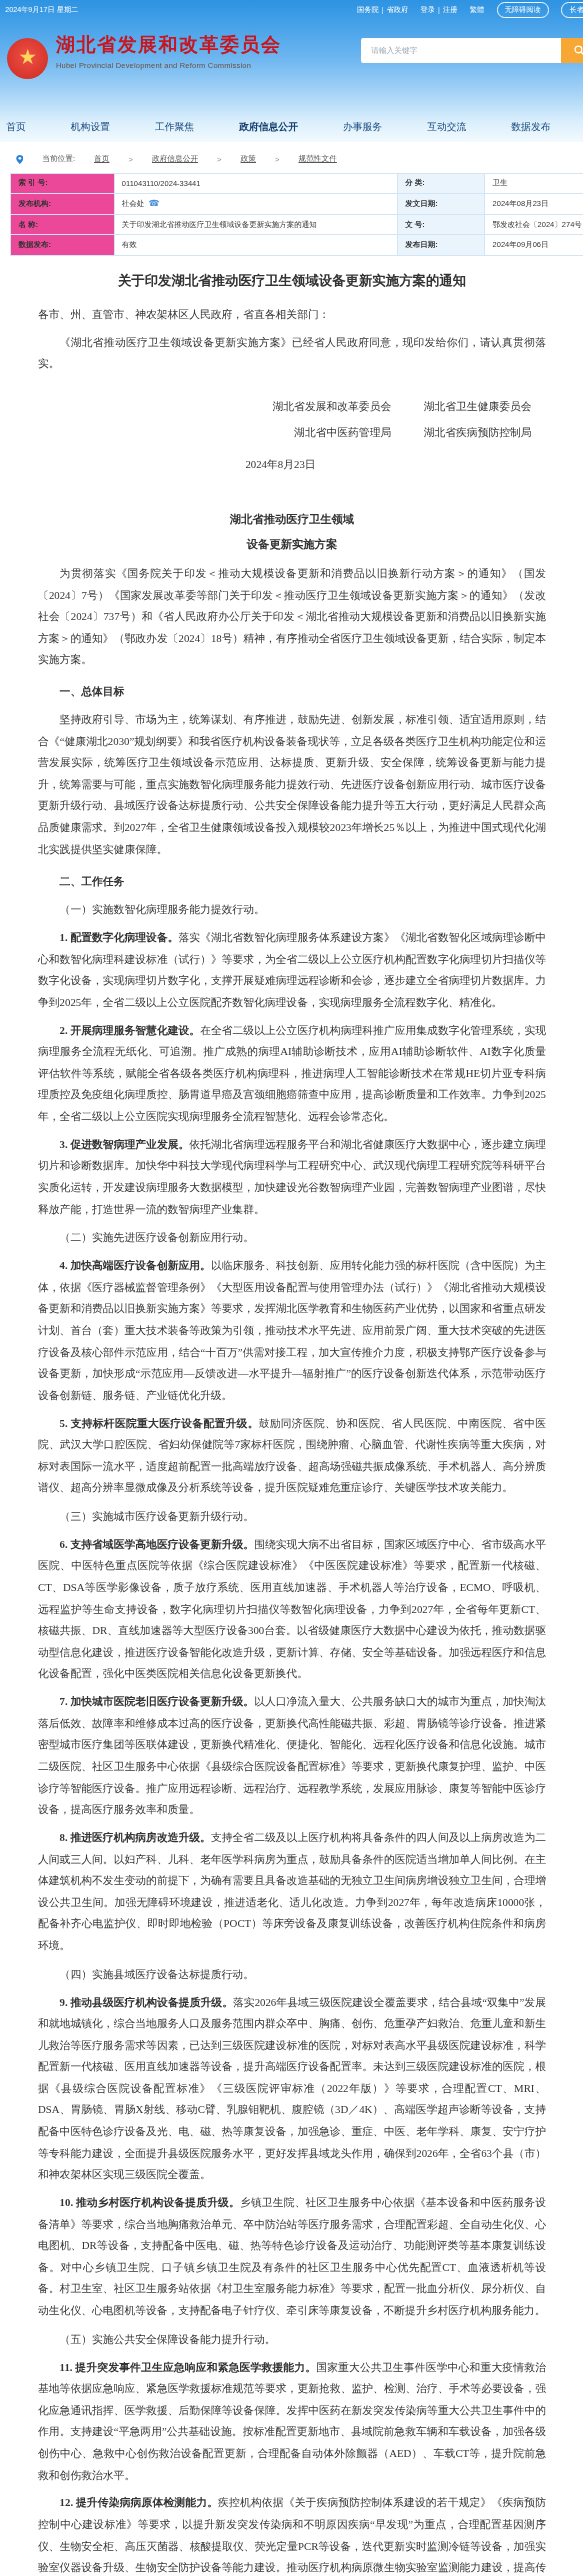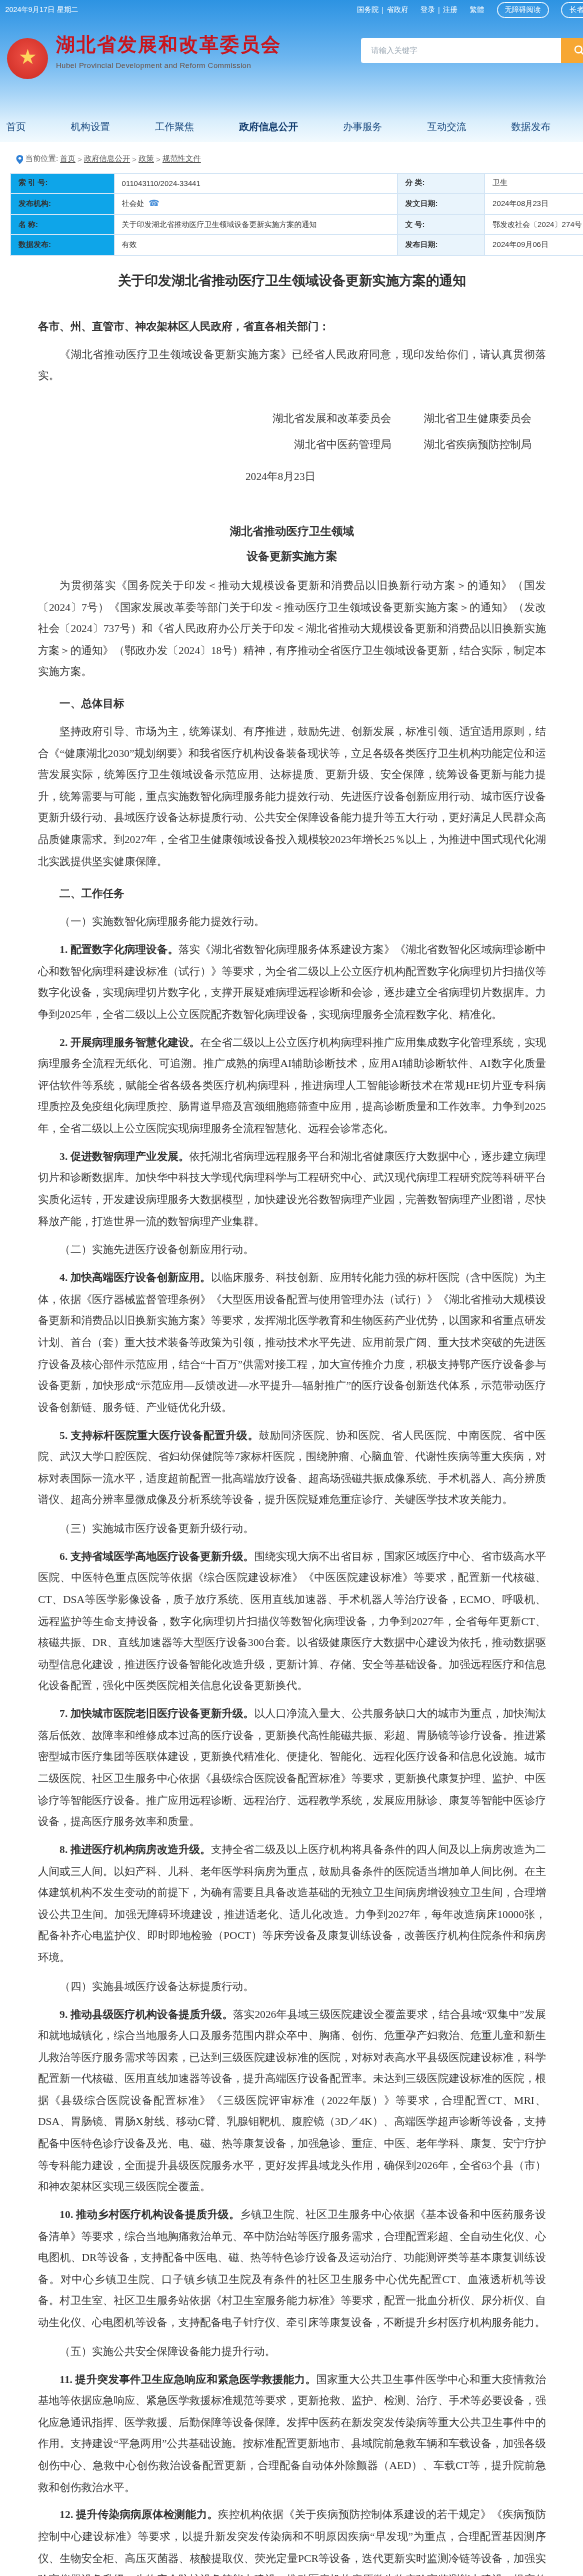--- a/index.html
+++ b/index.html
@@ -30,36 +30,36 @@
                    font-size:7.7px;color:#333;font-family:inherit;}
   .searchbox input::placeholder{color:#9aa7b3;}
   .search-btn{position:absolute;left:561px;top:17.5px;width:37px;height:25px;background:#f7a733;
               border:0;border-radius:0 2.1px 2.1px 0;display:flex;align-items:center;justify-content:center;cursor:pointer;}
   
   .nav{height:28px;display:flex;align-items:center;gap:45px;padding-left:6.2px;font-size:9.8px;
        color:#17477d;white-space:nowrap;}
   .nav-item{cursor:pointer;font-weight:500;}
   .nav-item.active{font-weight:900;color:#123c6e;}
   
-  .breadcrumb{margin:12.4px 0 0 15.5px;font-size:7.7px;color:#555;display:flex;align-items:center;gap:2px;}
+  .breadcrumb{margin:12.4px 0 0 15.5px;font-size:7.7px;color:#555;display:flex;align-items:center;gap:19px;}
   .crumb{color:#555;cursor:pointer;}
   .crumb-sep{color:#888;}
   
   table.meta{margin:8.2px 0 0 10.3px;border-collapse:collapse;table-layout:fixed;width:742px;
              font-size:7.5px;color:#333;}
   table.meta td{border:0.5px solid #d3e5f5;height:19.6px;padding:0 7.2px;overflow:hidden;white-space:nowrap;}
-  td.lbl{background:#0ea5e9;font-weight:700;width:88px;}
+  td.lbl{background:#ec4899;font-weight:700;width:88px;}
   td.lbl2{background:#e9f4fc;font-weight:700;width:72px;}
   td.val1{width:268px;}
   .phone-icon{color:#4a90d9;font-size:8.8px;margin-left:4.1px;}
   
   .doc{padding:0 38px;font-family:"Liberation Serif","DejaVu Serif",serif;color:#333;
        font-size:10.8px;line-height:21.6px;text-align:justify;}
   .main-title{margin-top:15.5px;text-align:center;font-size:13.4px;font-weight:700;line-height:19.6px;color:#333;}
-  .salut{margin:25px 0 0 0;font-weight:bold;}
+  .salut{margin:13px 0 0 0;}
   .para{text-indent:2em;margin:6.2px 0;}
   .sig{text-align:right;margin:5.2px 14.4px 5.2px 0;}
   .sig.first{margin-top:20.6px;}
   .docdate{text-align:center;margin:10.3px 23px 15.5px 0;}
   .ctitle{text-align:center;font-weight:700;font-size:11.3px;line-height:25px;margin:0;}
   .ctitle.first{margin-top:31px;}
   .h1{font-weight:700;text-indent:2em;margin:10.3px 0 4.1px 0;font-family:"Liberation Sans","DejaVu Sans",sans-serif;font-size:10.8px;}
   .h2{font-weight:400;text-indent:2em;margin:7.2px 0 3.1px 0;}
   .lead{font-weight:700;}
 </style>

